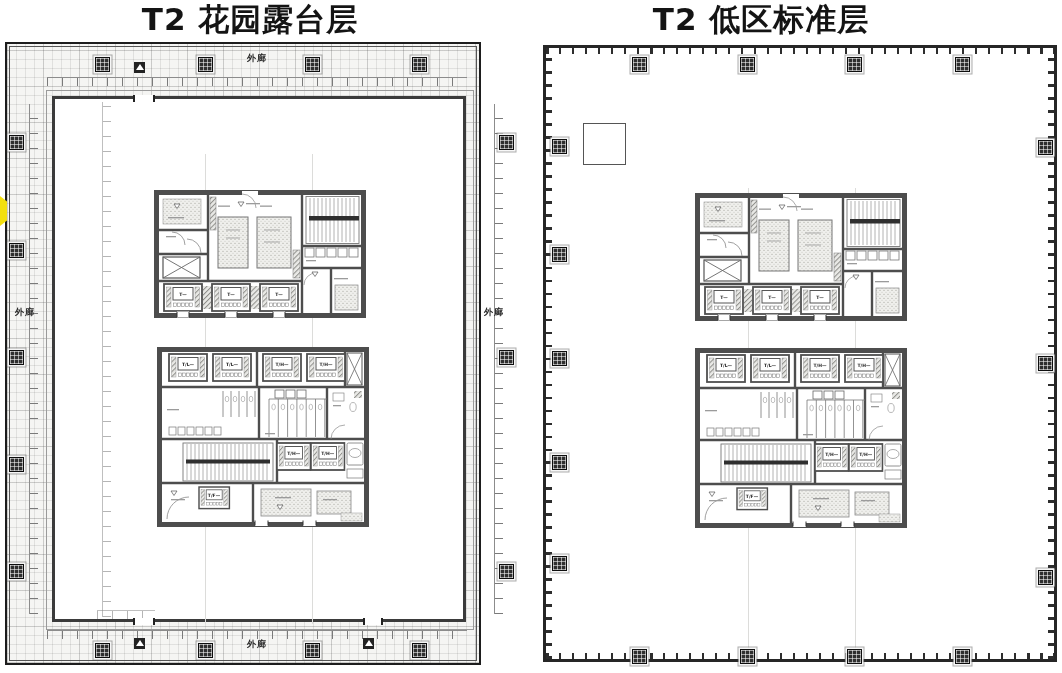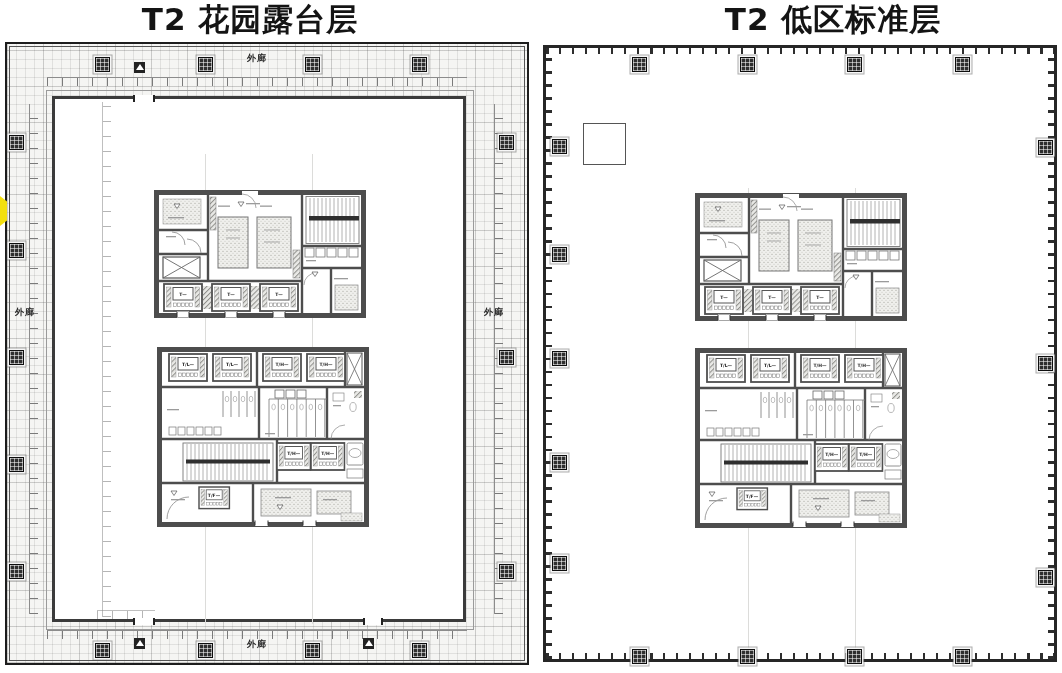--- a/index.html
+++ b/index.html
@@ -1,25 +1,25 @@
 <!DOCTYPE html>
 <html><head>
 <meta charset="utf-8">
 <style>
   html,body{margin:0;padding:0;background:#fff;}
   .canvas{position:relative;width:1062px;height:673px;background:#ffffff;overflow:hidden;
           font-family:"DejaVu Sans","Liberation Sans",sans-serif;}
   .title{position:absolute;top:0;height:40px;font-size:31px;font-weight:600;color:#141414;
          text-align:center;line-height:38px;letter-spacing:1px;white-space:nowrap;}
   .title.l{left:85px;width:330px;}
-  .title.r{left:668px;width:330px;}
+  .title.r{left:596px;width:330px;}
 
   
   .plan{position:absolute;box-sizing:border-box;}
-  .plan.left{left:5px;top:42px;width:524px;height:623px;border:2px solid #1d1d1d;
+  .plan.left{left:5px;top:42px;width:476px;height:623px;border:2px solid #1d1d1d;
     background-color:#f5f5f3;
     background-image:
       repeating-linear-gradient(0deg,rgba(40,40,40,.10) 0 1px,transparent 1px 9px),
       repeating-linear-gradient(90deg,rgba(40,40,40,.10) 0 1px,transparent 1px 9px),
       repeating-linear-gradient(0deg,rgba(40,40,40,.12) 0 1px,transparent 1px 36px),
       repeating-linear-gradient(90deg,rgba(40,40,40,.12) 0 1px,transparent 1px 36px);}
   .outer-thin{position:absolute;inset:2px;border:1px solid #555;pointer-events:none;}
   .halo{position:absolute;left:39px;top:46px;width:426px;height:538px;border:1px solid #9a9a9a;}
   .inner-rect{position:absolute;left:45px;top:52px;width:414px;height:526px;box-sizing:border-box;
               background:#fff;border:3px solid #3b3b3b;}

